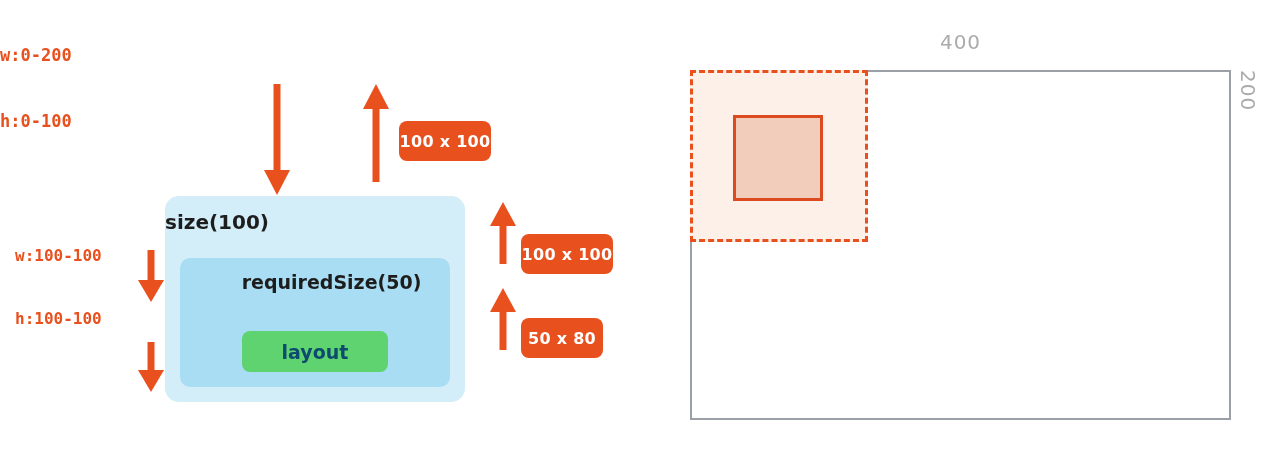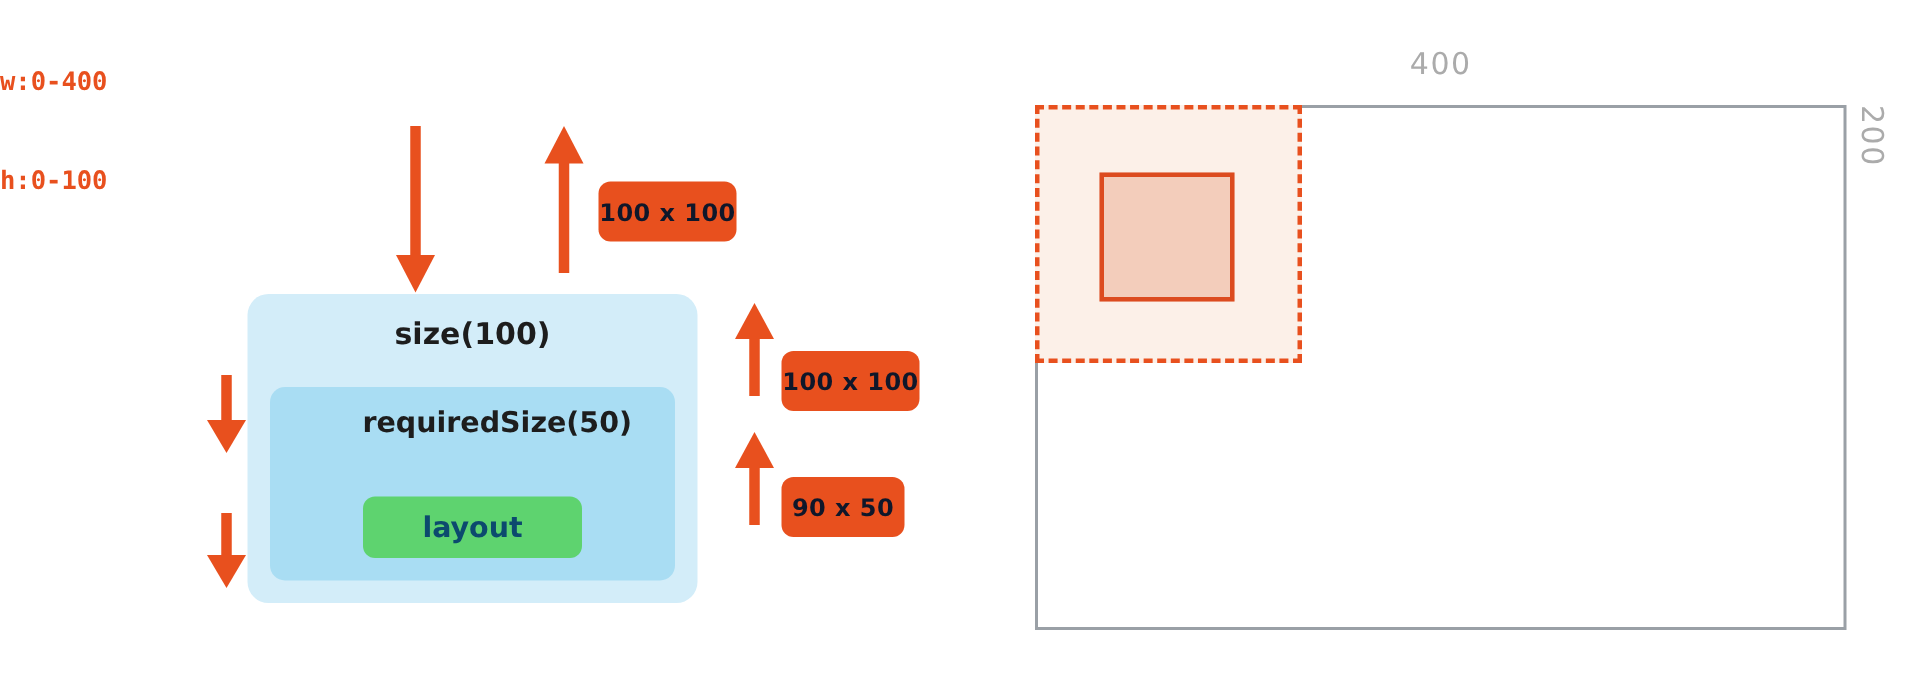--- a/index.html
+++ b/index.html
@@ -28,41 +28,40 @@
   }
   .constraint-label.top { font-size: 17px; line-height: 22px; }
 
   .arrow { position: absolute; }
   .arrow line { stroke: #E8501E; stroke-width: 7; }
   .arrow polygon { fill: #E8501E; }
 
   .badge {
     position: absolute;
     background: #E8501E;
-    color: #0f172a;
+    color: #ffffff;
     font-weight: bold;
     font-size: 16px;
     border-radius: 8px;
     display: flex;
     align-items: center;
     justify-content: center;
     letter-spacing: 0.3px;
   }
 
   .outer-box {
     position: absolute;
     left: 165px; top: 196px;
     width: 300px; height: 206px;
     background: #D3EDF9;
     border-radius: 14px;
   }
   .outer-box-label {
     position: absolute;
     left: 0; right: 0; top: 14px;
-    text-align: center;
     font-size: 20px;
     font-weight: bold;
     color: #1d1d1d;
   }
   .inner-box {
     position: absolute;
     left: 15px; top: 62px;
     width: 270px; height: 129px;
     background: #A9DDF3;
     border-radius: 10px;
@@ -131,36 +130,40 @@
     background: #F3CDBB;
     box-sizing: border-box;
   }
 </style>
 </head>
 <body>
 
 <div class="canvas">
 
   <div class="constraint-label top">
-    <div>w:0-400</div>
+    <div>w:0-200</div>
     <div>h:0-100</div>
   </div>
 
   <svg class="arrow" style="left:263px; top:84px;" width="28" height="112" viewBox="0 0 28 112">
     <line x1="14" y1="0" x2="14" y2="88"></line>
     <polygon points="1,86 27,86 14,111"></polygon>
   </svg>
 
   <svg class="arrow" style="left:362px; top:84px;" width="28" height="98" viewBox="0 0 28 98">
     <polygon points="14,0 1,25 27,25"></polygon>
     <line x1="14" y1="21" x2="14" y2="98"></line>
   </svg>
 
   <div class="badge" style="left:399px; top:121px; width:92px; height:40px;">100 x 100</div>
 
+  <div class="constraint-label" style="left:15px; top:203px;">
+    <div>w:100-100</div>
+    <div>h:100-100</div>
+  </div>
 
   <svg class="arrow" style="left:137px; top:250px;" width="28" height="52" viewBox="0 0 28 52">
     <line x1="14" y1="0" x2="14" y2="32"></line>
     <polygon points="1,30 27,30 14,52"></polygon>
   </svg>
 
 
   <svg class="arrow" style="left:137px; top:342px;" width="28" height="50" viewBox="0 0 28 50">
     <line x1="14" y1="0" x2="14" y2="30"></line>
     <polygon points="1,28 27,28 14,50"></polygon>
@@ -179,21 +182,21 @@
     <line x1="14" y1="20" x2="14" y2="62"></line>
   </svg>
 
   <div class="badge" style="left:521px; top:234px; width:92px; height:40px;">100 x 100</div>
 
   <svg class="arrow" style="left:489px; top:288px;" width="28" height="62" viewBox="0 0 28 62">
     <polygon points="14,0 1,24 27,24"></polygon>
     <line x1="14" y1="20" x2="14" y2="62"></line>
   </svg>
 
-  <div class="badge" style="left:521px; top:318px; width:82px; height:40px;">90 x 50</div>
+  <div class="badge" style="left:521px; top:318px; width:82px; height:40px;">50 x 80</div>
 
   <div class="dim-label top-dim">400</div>
   <div class="dim-label right-dim">200</div>
 
   <div class="outer-rect">
     <div class="dashed-square">
       <div class="solid-square"></div>
     </div>
   </div>
 

